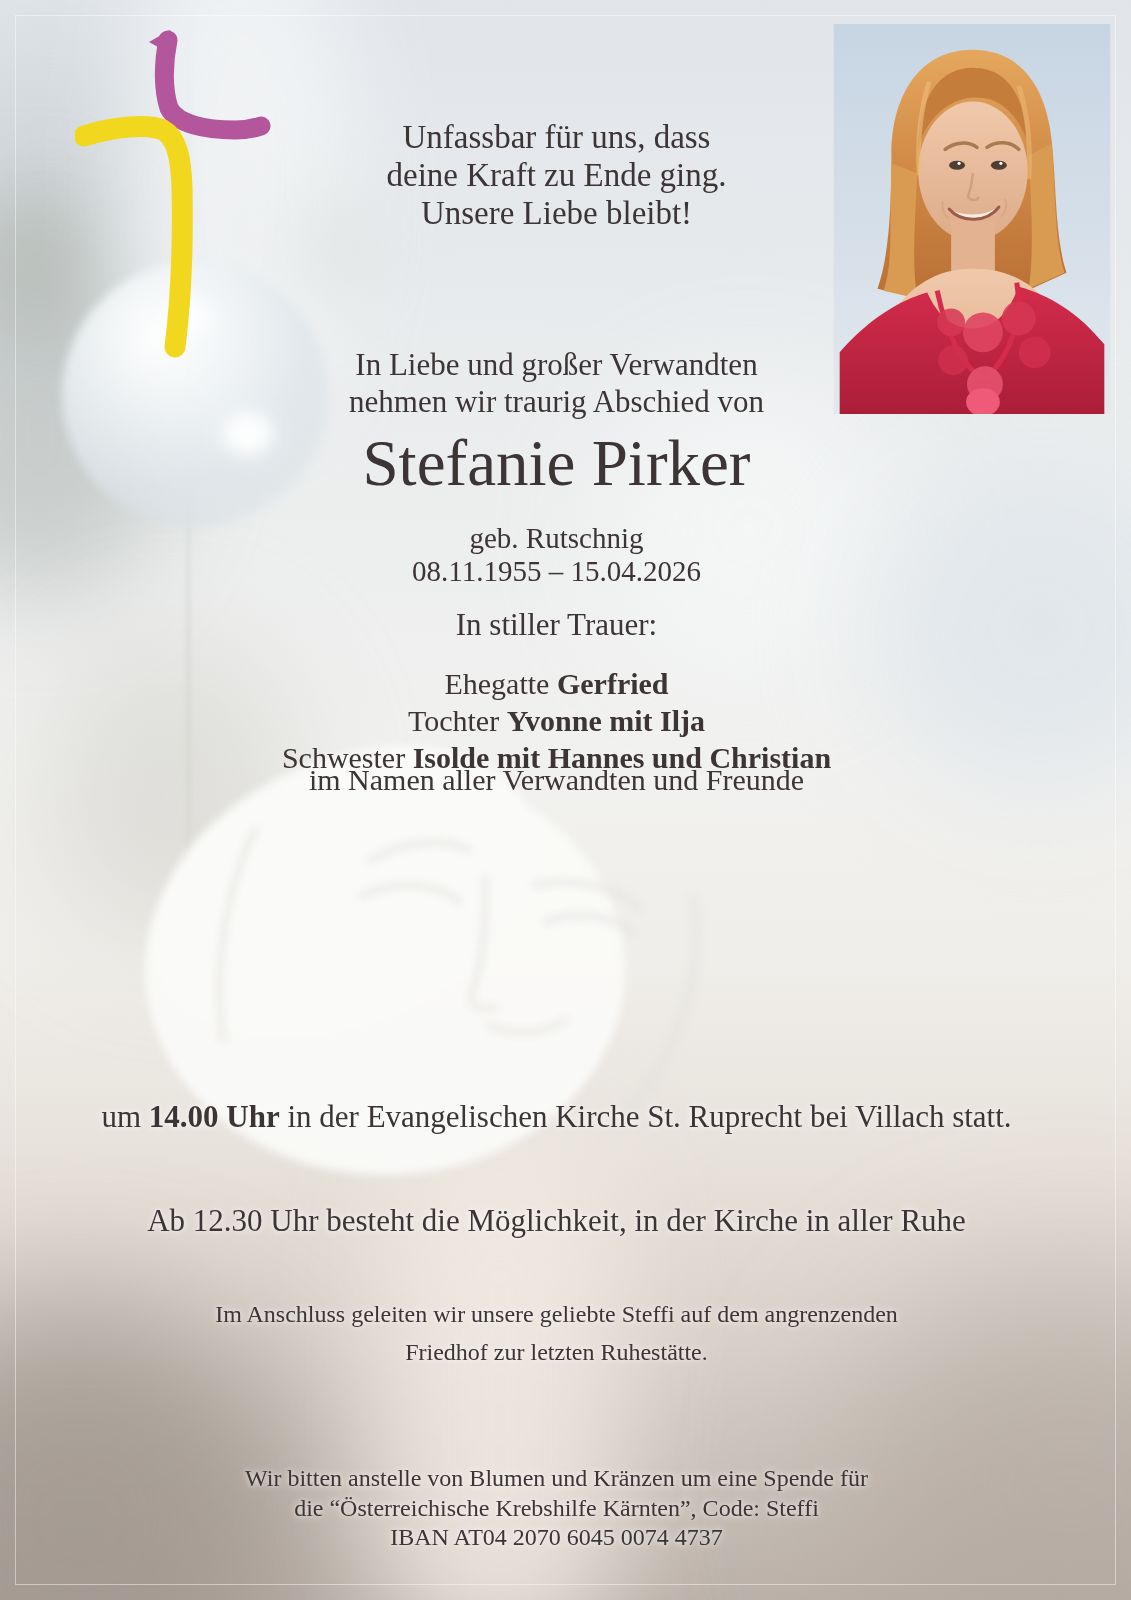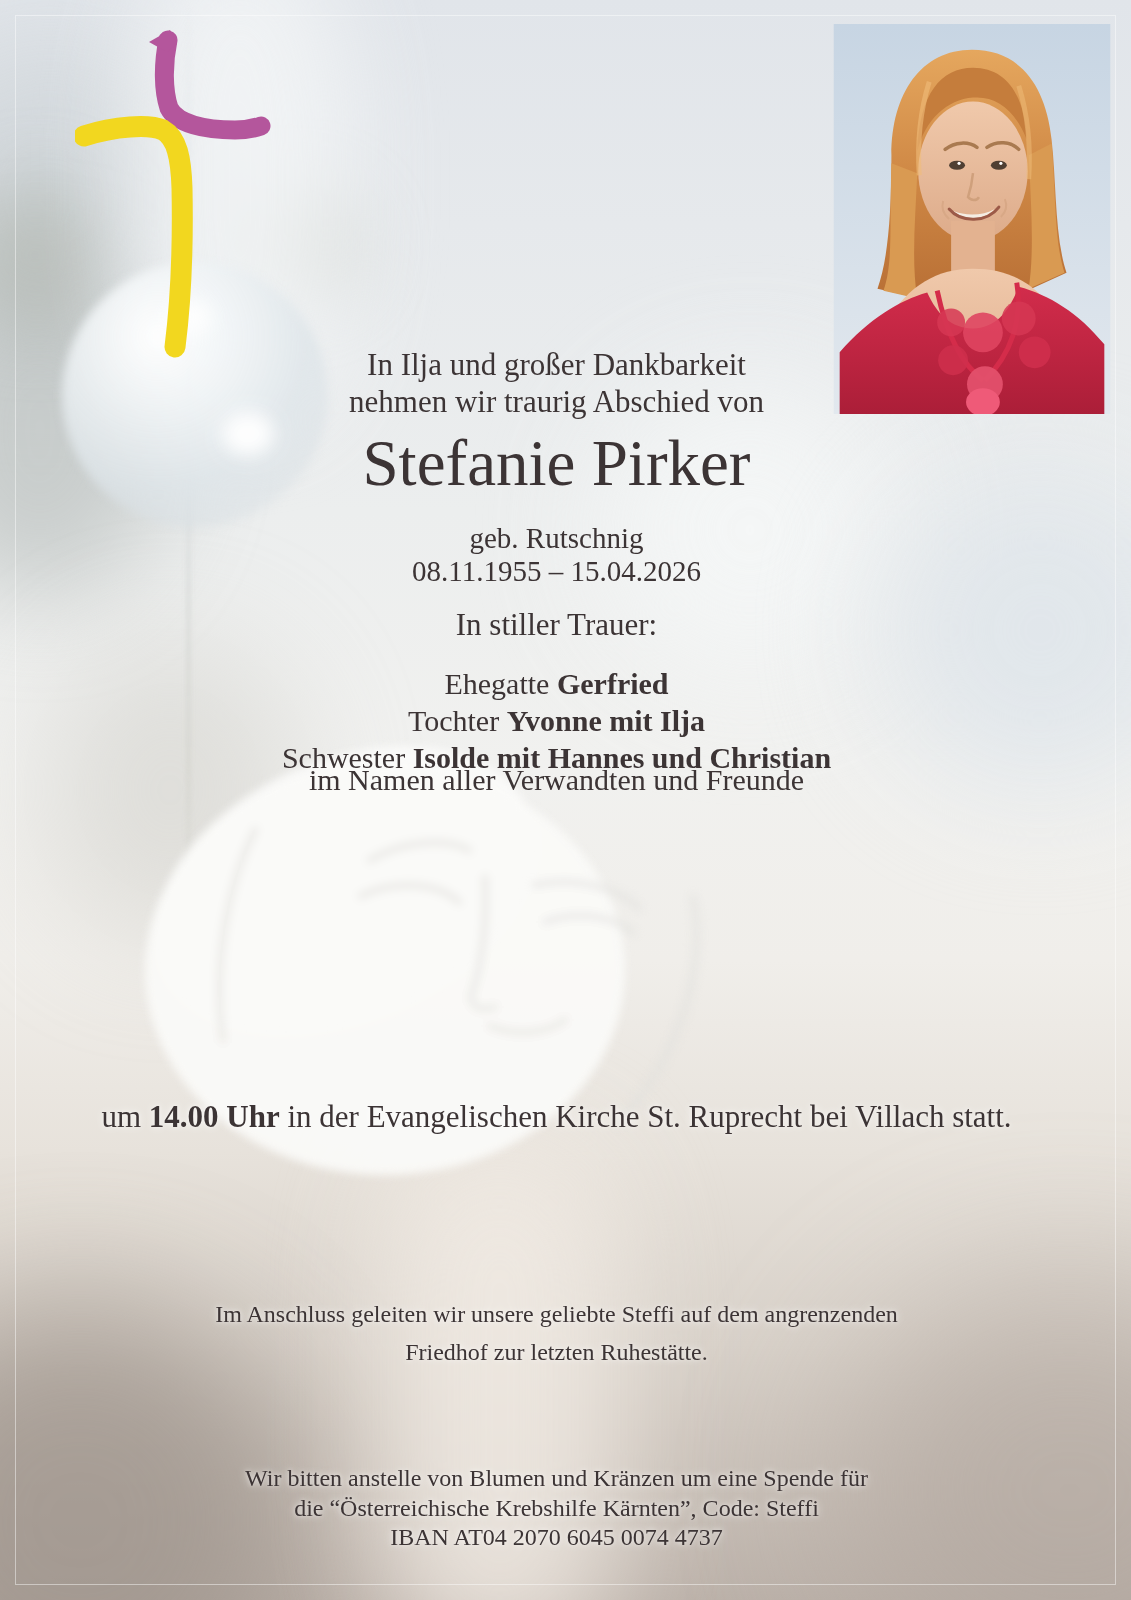--- a/index.html
+++ b/index.html
@@ -167,23 +167,28 @@
       <ellipse cx="166" cy="142" rx="8" ry="4.5" fill="#4f3f33"></ellipse>
       <circle cx="126" cy="140" r="1.6" fill="#fff"></circle>
       <circle cx="168" cy="140" r="1.6" fill="#fff"></circle>
       <path d="M140,150 C139,160 137,168 135,174 C138,178 144,178 146,174" stroke="#cfa07c" stroke-width="2.5" fill="none"></path>
       <path d="M120,188 C132,198 150,198 162,186 C150,193 132,193 120,188 Z" fill="#f4ede4"></path>
       <path d="M116,186 C128,200 154,200 166,184" stroke="#9c5a48" stroke-width="3" fill="none" stroke-linecap="round"></path>
       <path d="M110,178 C108,185 110,191 116,196 M172,176 C175,183 173,189 168,194" stroke="#d8a886" stroke-width="2" fill="none"></path>
     </svg>
   </div>
 
+  <div class="col quote">
+    <div class="line">Unfassbar für uns, dass</div>
+    <div class="line">deine Kraft zu Ende ging.</div>
+    <div class="line">Unsere Liebe bleibt!</div>
+  </div>
 
   <div class="col intro">
-    <div class="line">In Ilja und großer Dankbarkeit</div>
+    <div class="line">In Liebe und großer Verwandten</div>
     <div class="line">nehmen wir traurig Abschied von</div>
   </div>
 
   <h1 class="col name">Stefanie Pirker</h1>
 
   <div class="col geb">geb. Rutschnig</div>
   <div class="col dates">08.11.1955 – 15.04.2026</div>
 
   <div class="col family">
     <div class="line"><span>Ehegatte </span><span class="b">Gerfried</span></div>
@@ -193,20 +198,21 @@
 
   <div class="col trauer">In stiller Trauer:</div>
 
   <div class="col imnamen">im Namen aller Verwandten und Freunde</div>
 
   <div class="col p1 glow">
     <div class="line"><span>um </span><span class="b">14.00 Uhr</span><span> in der Evangelischen Kirche St. Ruprecht bei Villach statt.</span></div>
   </div>
 
   <div class="col p2 glow">
+    <div class="line">Ab 12.30 Uhr besteht die Möglichkeit, in der Kirche in aller Ruhe</div>
   </div>
 
   <div class="col p3 glow">
     <div class="line">Im Anschluss geleiten wir unsere geliebte Steffi auf dem angrenzenden</div>
     <div class="line">Friedhof zur letzten Ruhestätte.</div>
   </div>
 
   <div class="col donation glow">
     <div class="line">Wir bitten anstelle von Blumen und Kränzen um eine Spende für</div>
     <div class="line">die “Österreichische Krebshilfe Kärnten”, Code: Steffi</div>

